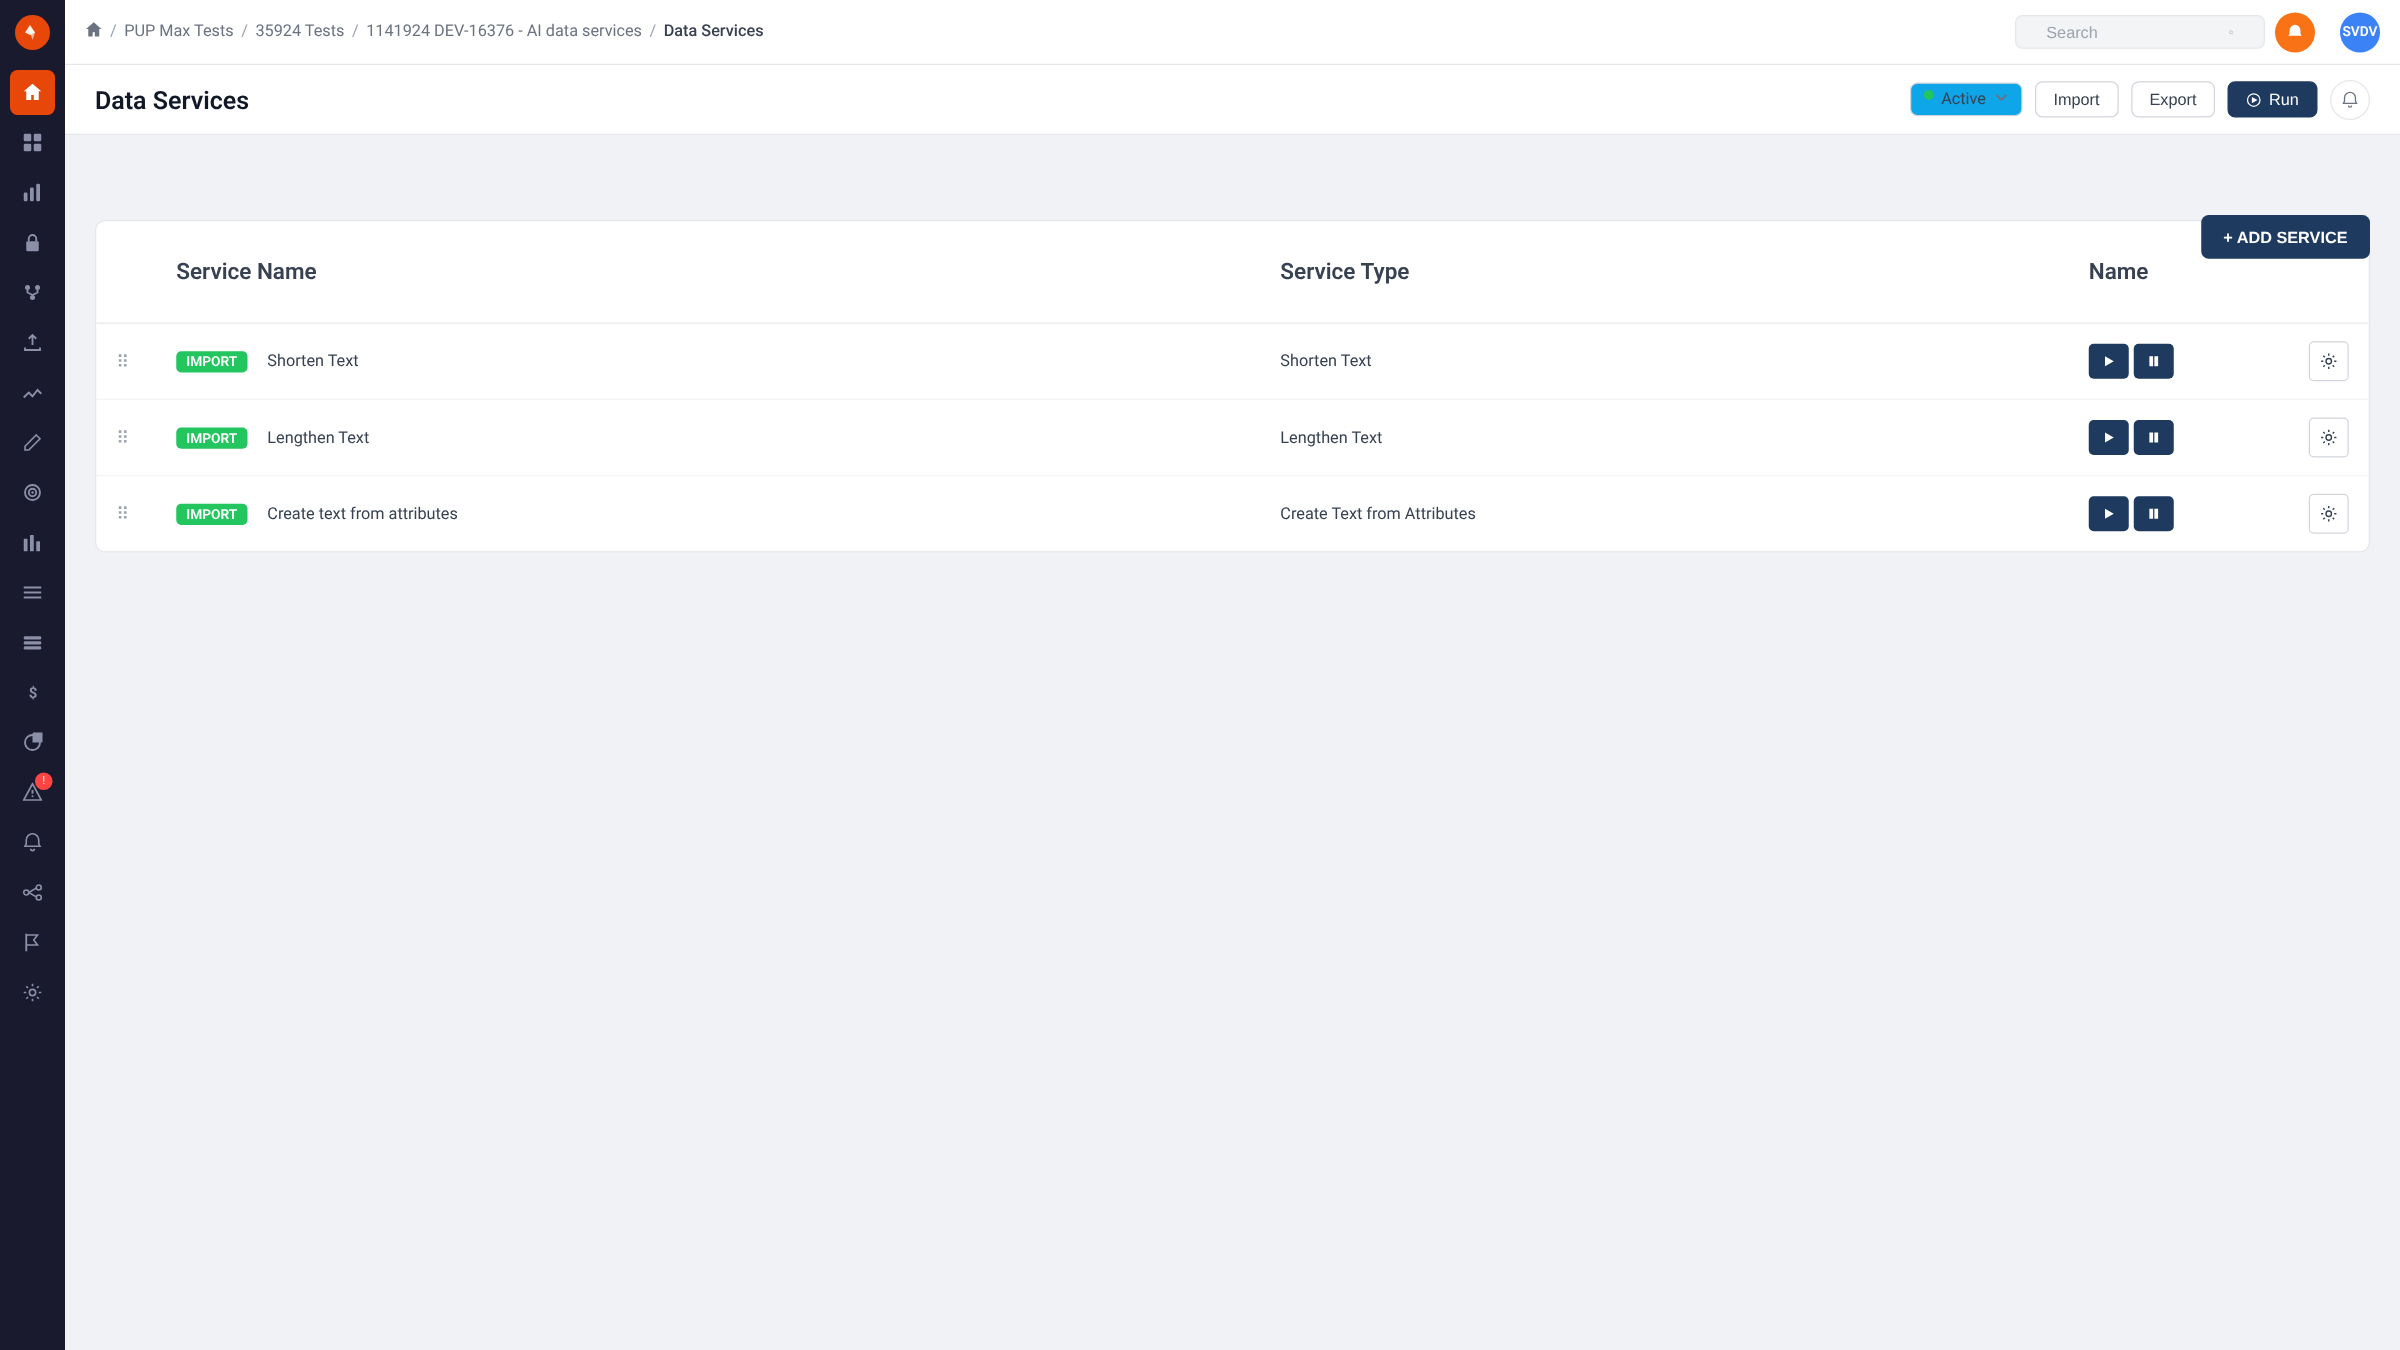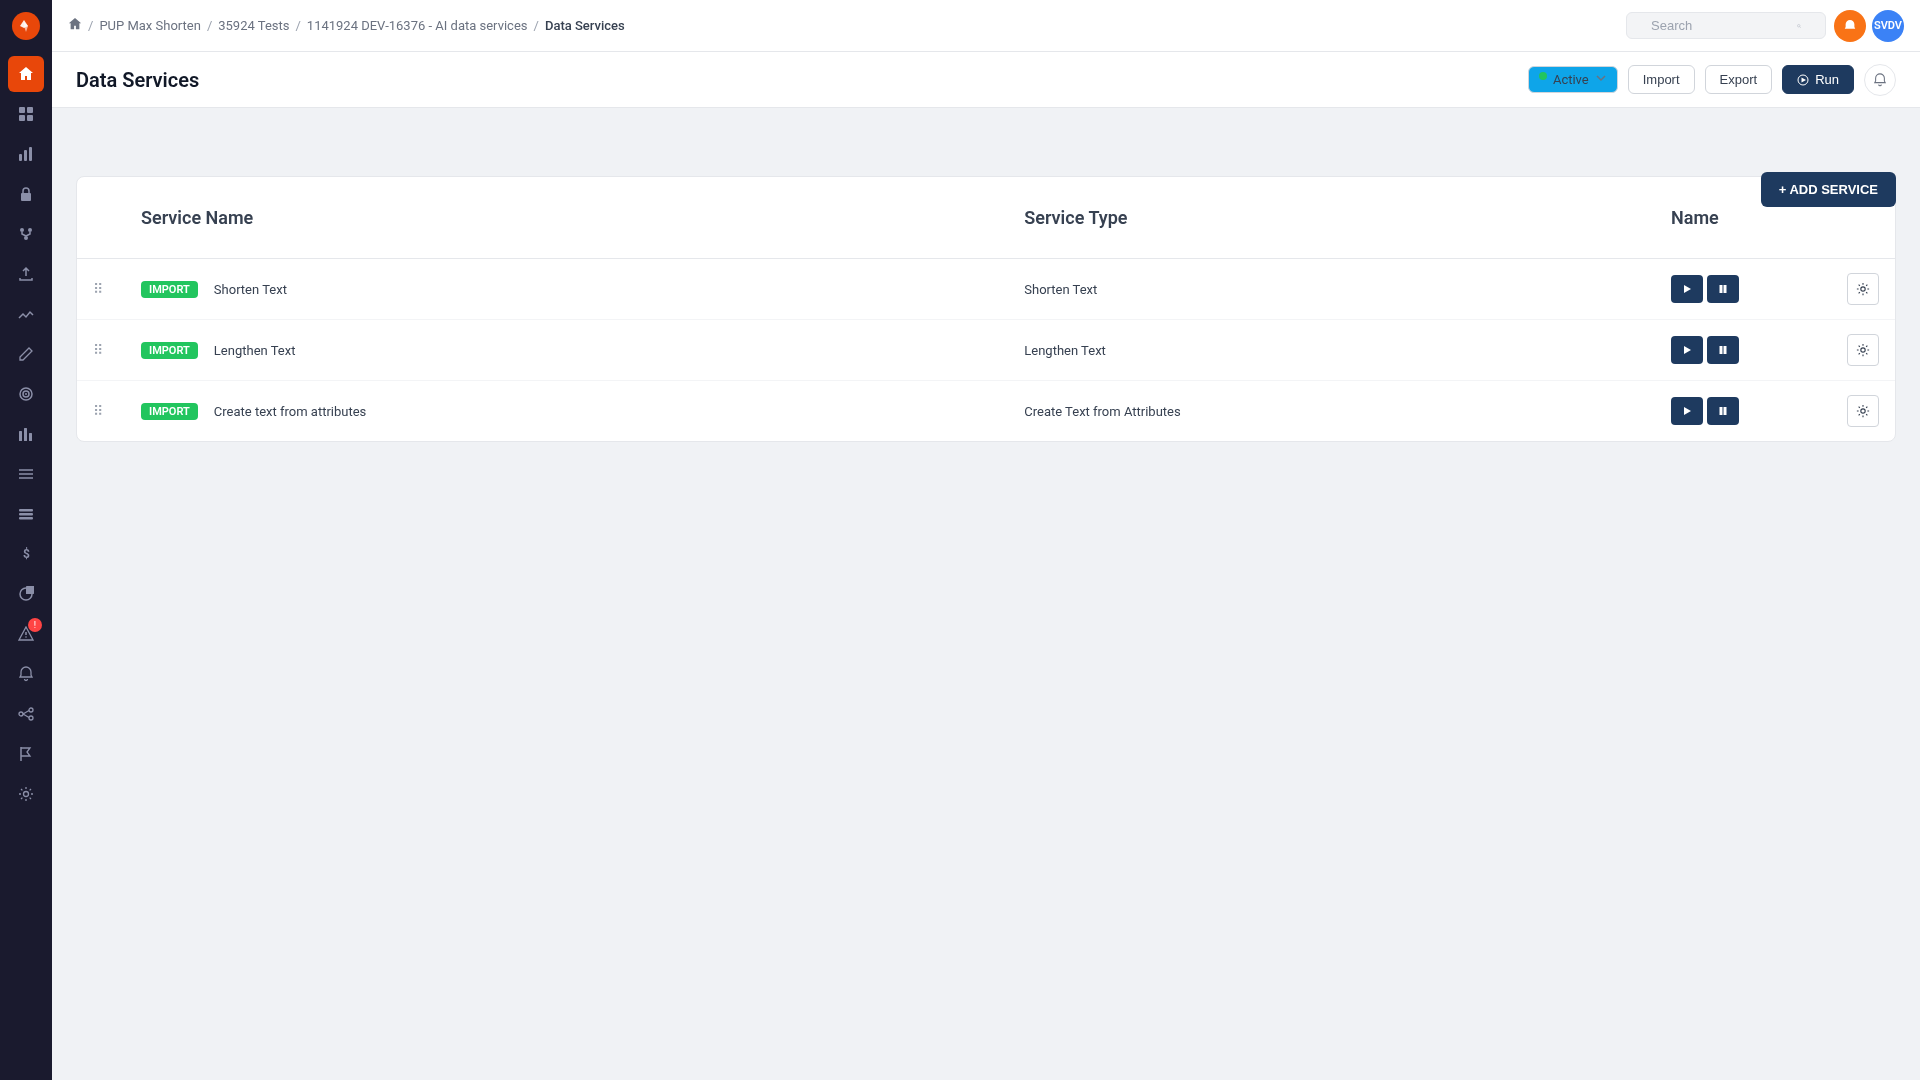--- a/index.html
+++ b/index.html
@@ -98,21 +98,21 @@
       background: transparent;
       outline: none;
       font-size: 13px;
       color: #374151;
       width: 140px;
     }
     .search-bar input::placeholder { color: #9ca3af; }
     .topbar-icons {
       display: flex;
       align-items: center;
-      gap: 6px;
+      gap: 20px;
     }
     .notif-icon {
       width: 32px;
       height: 32px;
       display: flex;
       align-items: center;
       justify-content: center;
       border-radius: 50%;
       background: #f97316;
       color: #fff;
@@ -455,21 +455,21 @@
 <div class="main">
 
   <div class="topbar">
     <div class="breadcrumb">
       <span class="home-icon">
         <svg width="14" height="14" viewBox="0 0 16 16" fill="#6b7280">
           <path d="M8 1L1 7h2v7h4v-4h2v4h4V7h2L8 1z"></path>
         </svg>
       </span>
       <span class="sep">/</span>
-      <a>PUP Max Shorten</a>
+      <a>PUP Max Tests</a>
       <span class="sep">/</span>
       <a>35924 Tests</a>
       <span class="sep">/</span>
       <a>1141924 DEV-16376 - AI data services</a>
       <span class="sep">/</span>
       <span class="current">Data Services</span>
     </div>
     <div class="search-bar">
       <input type="text" placeholder="Search" style="">
       <svg width="14" height="14" viewBox="0 0 16 16" fill="#9ca3af">

